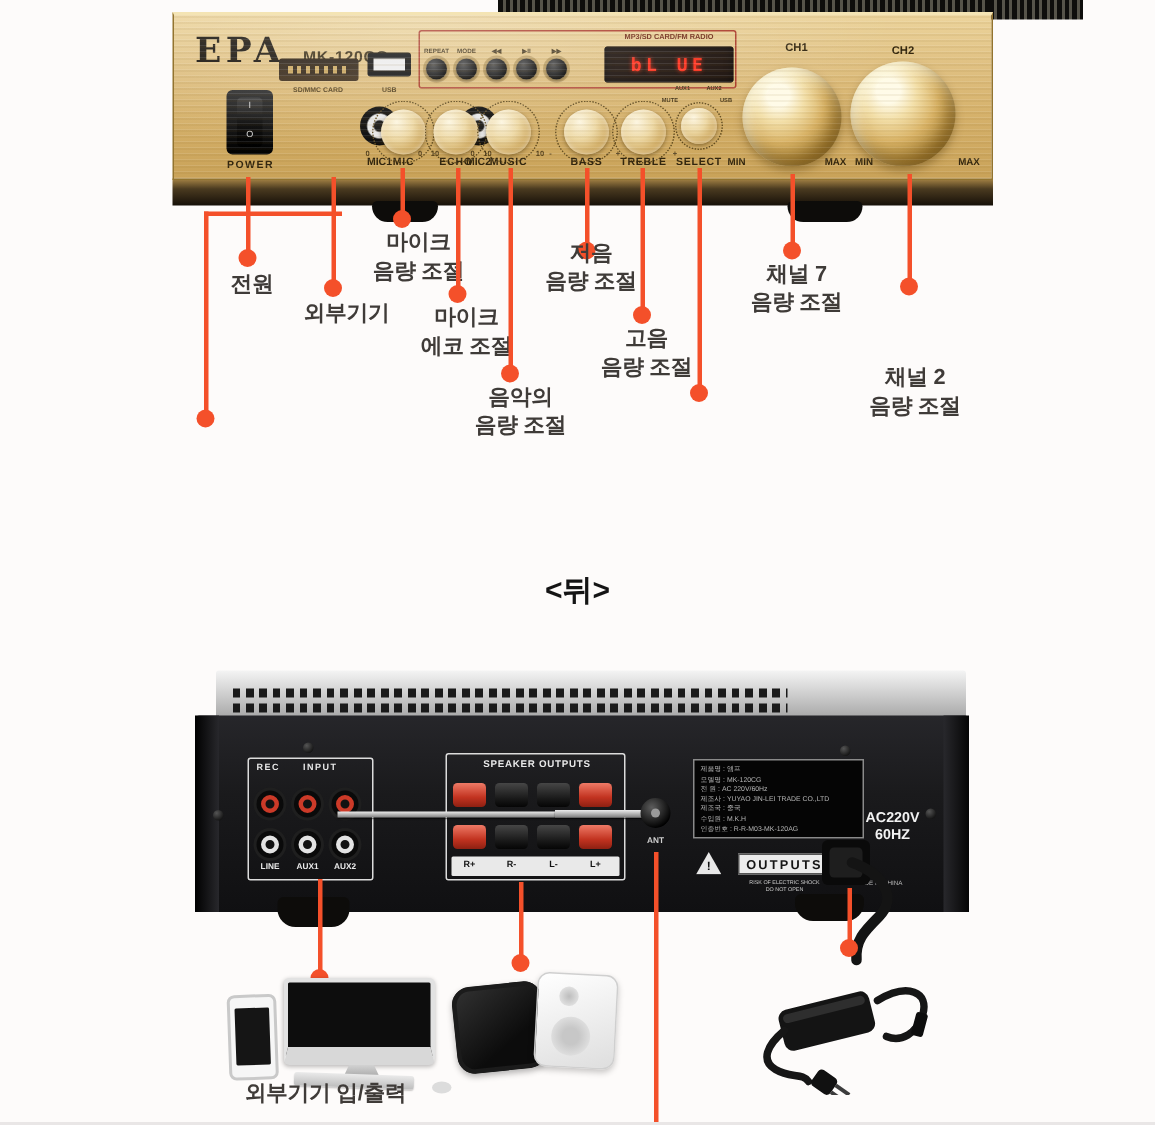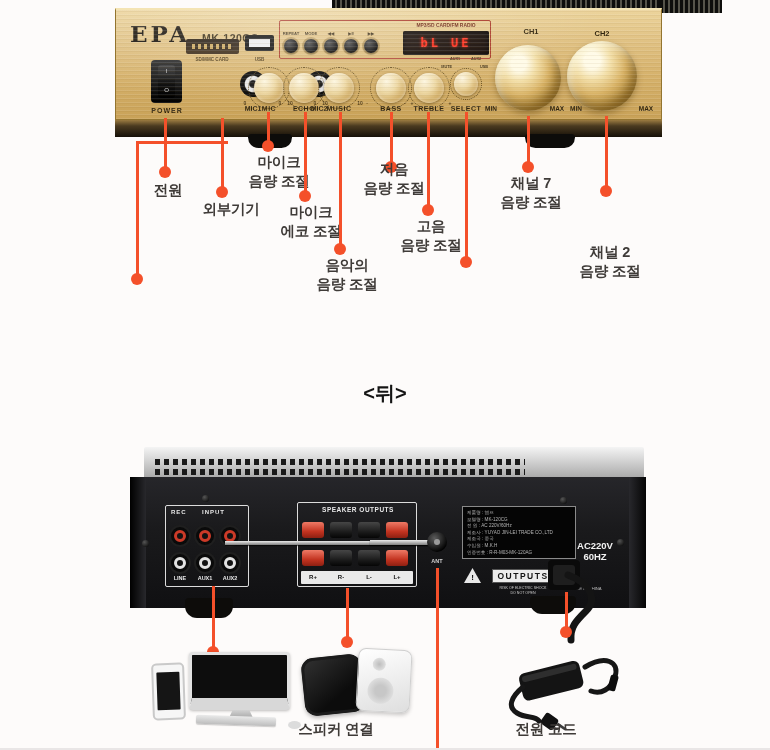--- a/index.html
+++ b/index.html
@@ -349,17 +349,16 @@
       <rect x="18" y="25" width="56" height="6" rx="3" fill="#2e2e2e"></rect>
     </g>
     <path d="M18,42 C6,52 2,62 12,68 C22,74 30,70 34,76" stroke="#161616" stroke-width="5" fill="none" stroke-linecap="round"></path>
     <g transform="rotate(35 44 78)">
       <rect x="36" y="70" width="15" height="13" rx="3" fill="#111"></rect>
       <rect x="51" y="72.5" width="11" height="2.6" fill="#3c3c3c"></rect>
       <rect x="51" y="78" width="11" height="2.6" fill="#3c3c3c"></rect>
     </g>
   </svg>
 
-  <div class="ann-label" style="left:266px;top:720px;width:140px;">스피커 연결</div>
-  <div class="ann-label" style="left:476px;top:720px;width:140px;">전원 코드</div>
+  <div class="ann-label" style="left:132px;top:720px;width:170px;">외부기기 입/출력</div>
 
   <div class="abs" style="left:0;top:748px;width:770px;height:2px;background:#e9e6e6;"></div>
 </div>
 
 </body></html>

